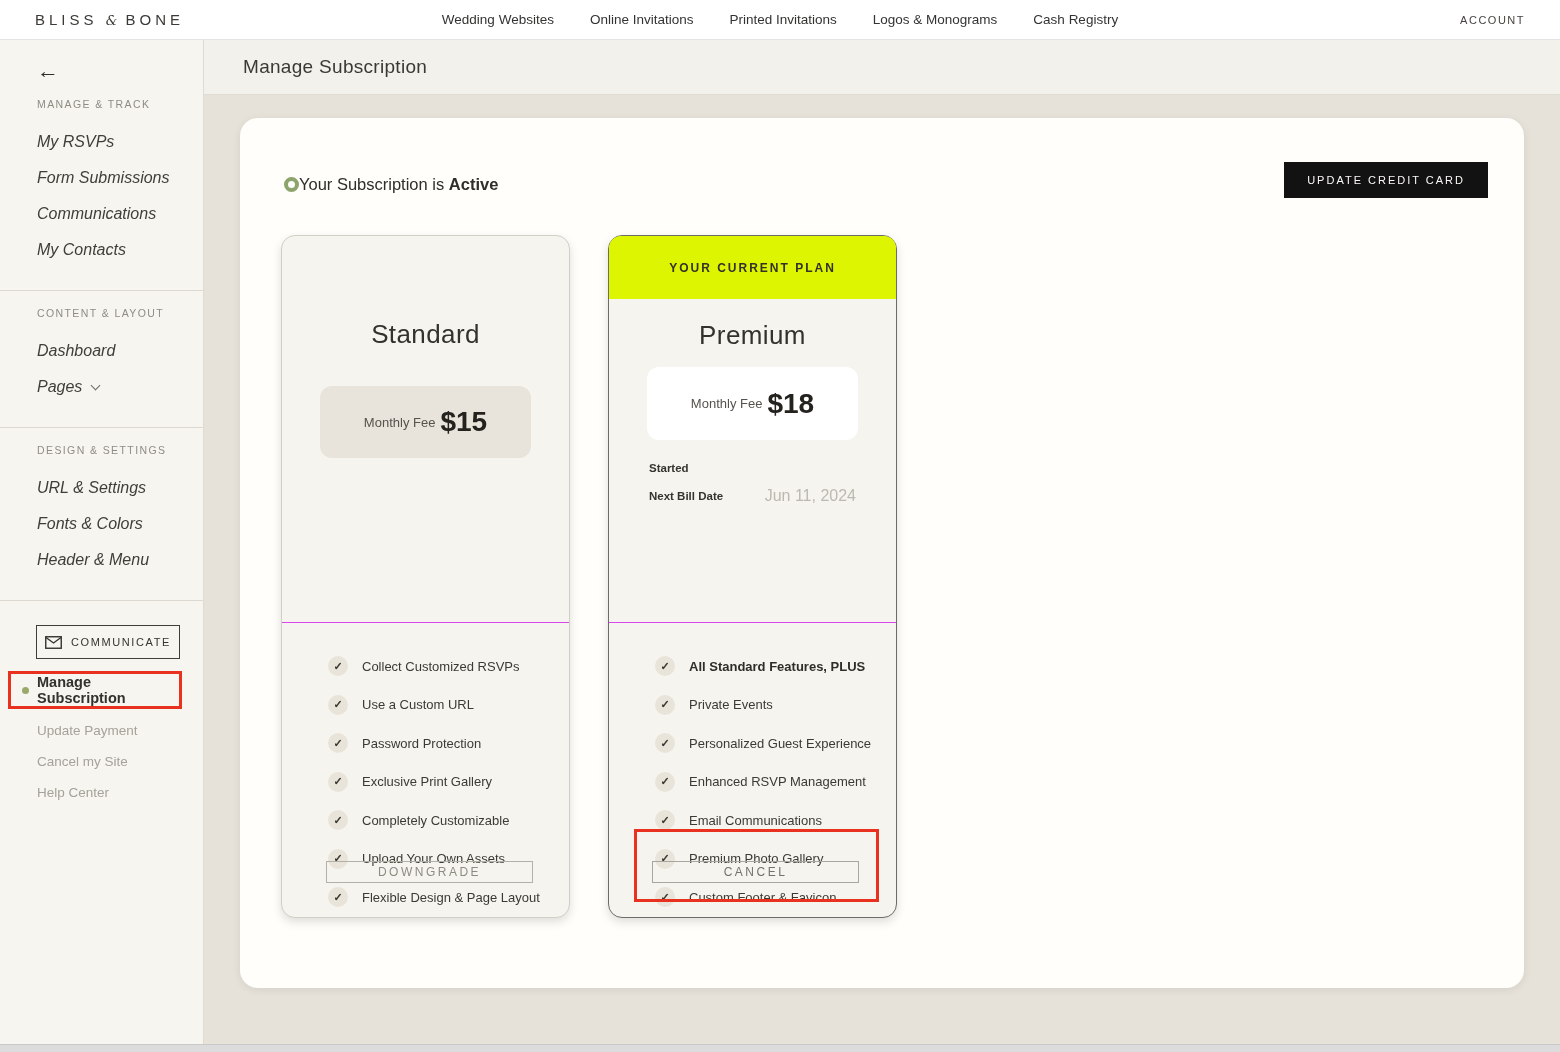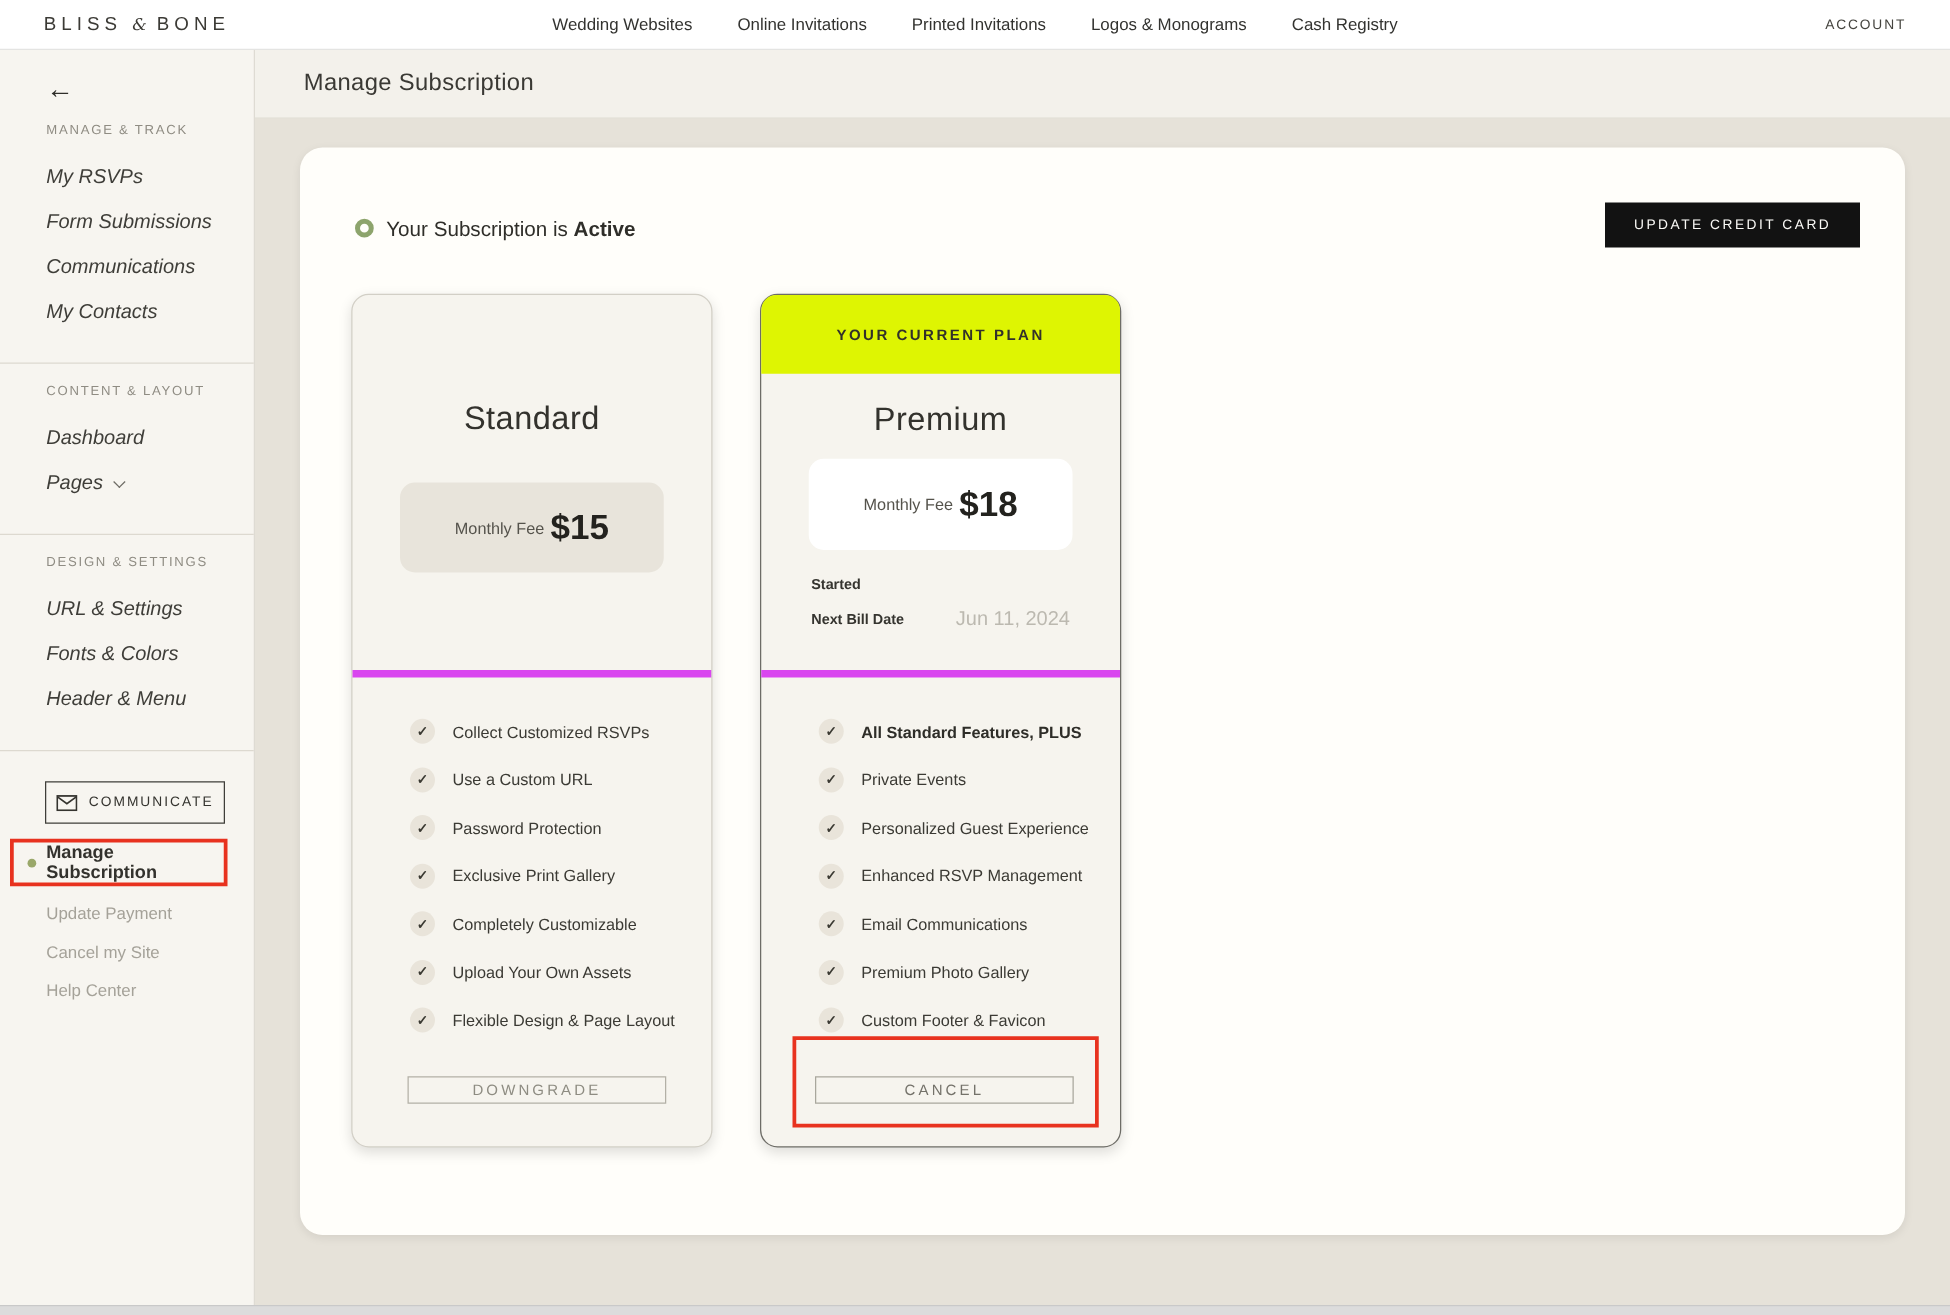--- a/index.html
+++ b/index.html
@@ -38,36 +38,36 @@
   
   .page-header { position:absolute; top:40px; left:204px; right:0; height:55px; background:#f3f1eb;
                  border-bottom:1px solid #e0ddd4; display:flex; align-items:center; z-index:10; }
   .page-title { margin-left:39px; font-size:19px; color:#3a3934; letter-spacing:0.3px; }
 
   
   .content { position:absolute; top:95px; left:204px; right:0; bottom:8px; background:#e6e2d9; }
   .panel { position:absolute; left:36px; top:23px; width:1284px; height:870px; background:#fffefa;
            border-radius:18px; box-shadow:0 2px 8px rgba(0,0,0,0.08); }
 
-  .status-row { position:absolute; left:44px; top:57px; display:flex; align-items:flex-start; gap:10px; }
+  .status-row { position:absolute; left:44px; top:57px; display:flex; align-items:center; }
   .status-ring { width:15px; height:15px; border:4px solid #8da46c; border-radius:50%; flex:0 0 auto; }
   .status-text { font-size:16.5px; color:#2f2e29; }
   .status-text b { font-weight:700; }
 
   .update-cc-btn { position:absolute; right:36px; top:44px; background:#121212; color:#faf9f6;
                    border:none; padding:12px 23px; font-size:11px; letter-spacing:2px;
                    cursor:pointer; font-family:inherit; }
 
   .cards { position:absolute; left:41px; top:117px; display:flex; gap:38px; }
   .plan-card { width:289px; height:683px; background:#f6f4ee; border-radius:14px; position:relative;
                box-shadow:0 4px 10px rgba(0,0,0,0.13); }
   .plan-card.standard { border:1px solid #d2cfc6; }
   .plan-card.premium  { border:1.5px solid #6d6c66; }
 
-  .plan-top { height:306px; border-bottom:6px solid #d946ef; }
+  .plan-top { height:387px; border-bottom:1px solid #d946ef; }
   .plan-badge { height:63px; background:#def502; border-radius:12px 12px 0 0; display:flex;
                 align-items:center; justify-content:center; font-size:12px; font-weight:700;
                 letter-spacing:2px; color:#32312a; }
   .plan-name { text-align:center; font-size:26px; color:#33322d; letter-spacing:0.4px; }
   .standard .plan-name { padding-top:83px; }
   .premium  .plan-name { padding-top:21px; }
   .fee-box { margin:36px 38px 0 38px; height:72px; border-radius:12px; display:flex;
              flex-direction:row; align-items:center; justify-content:center; gap:5px; }
   .standard .fee-box { background:#e8e4db; }
   .premium  .fee-box { background:#ffffff; margin-top:16px; height:73px; }

